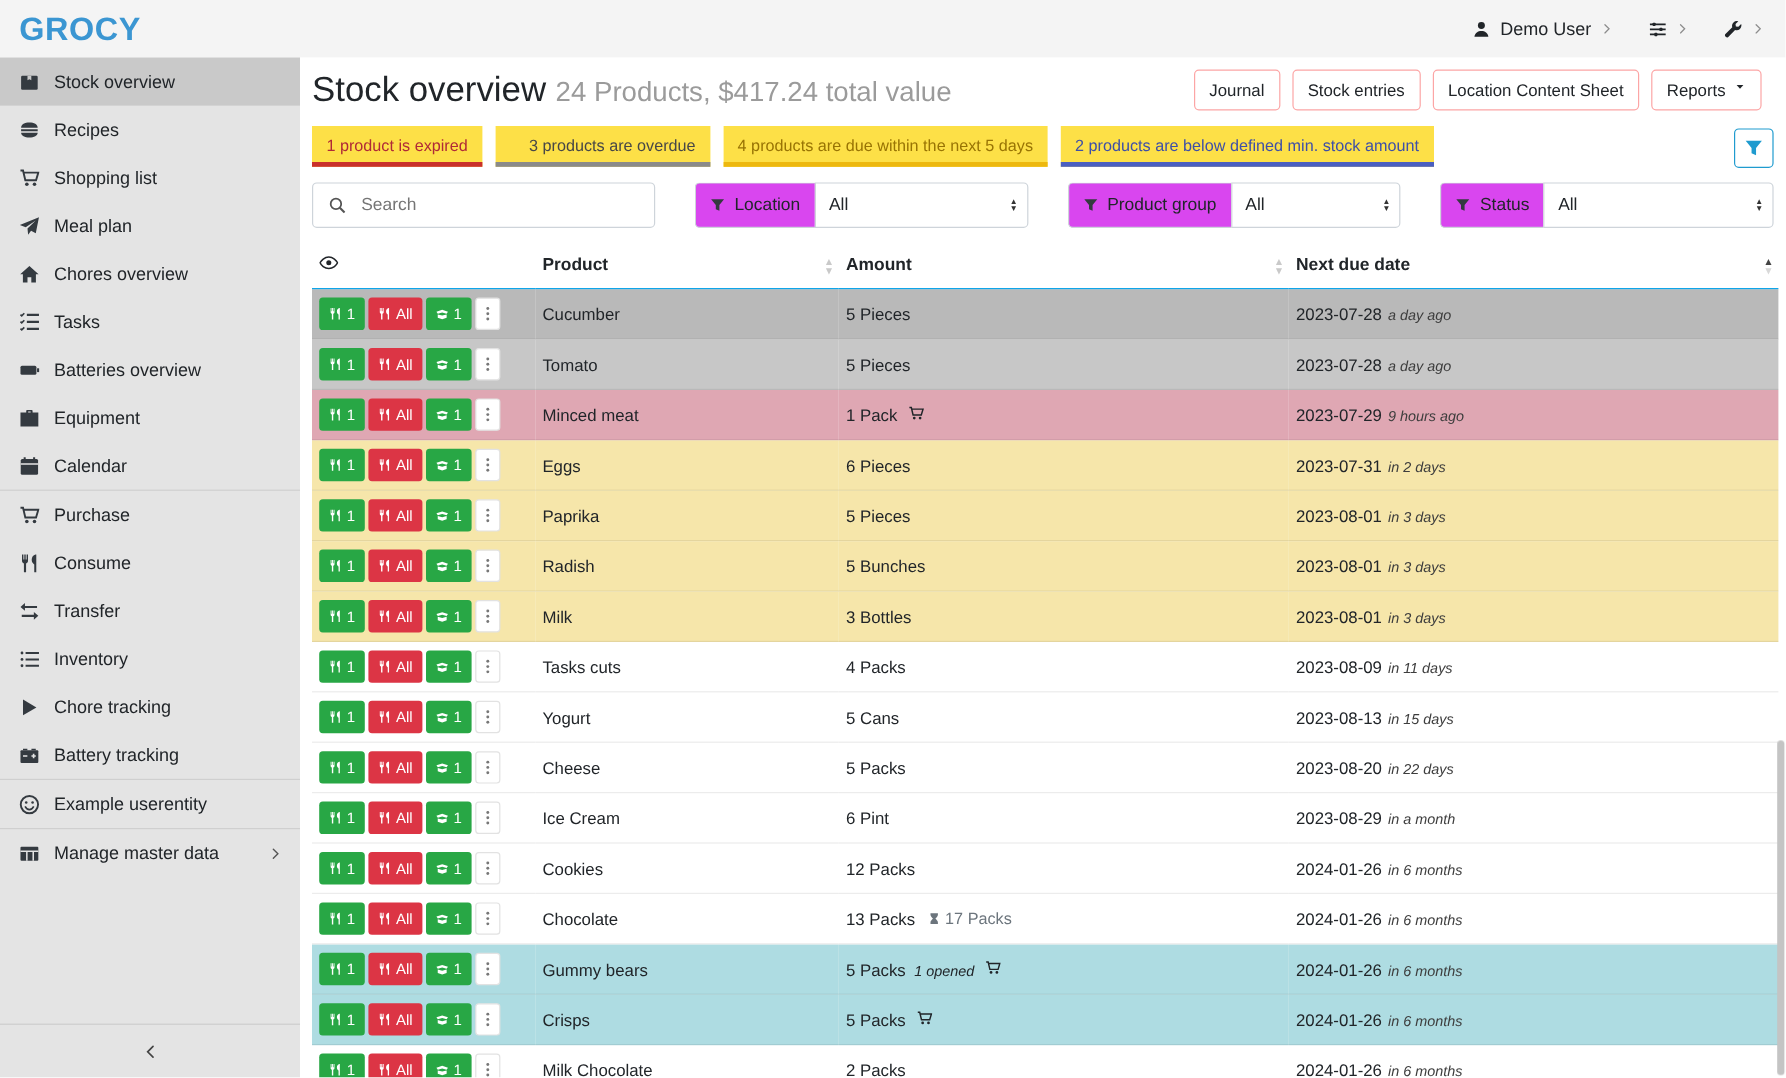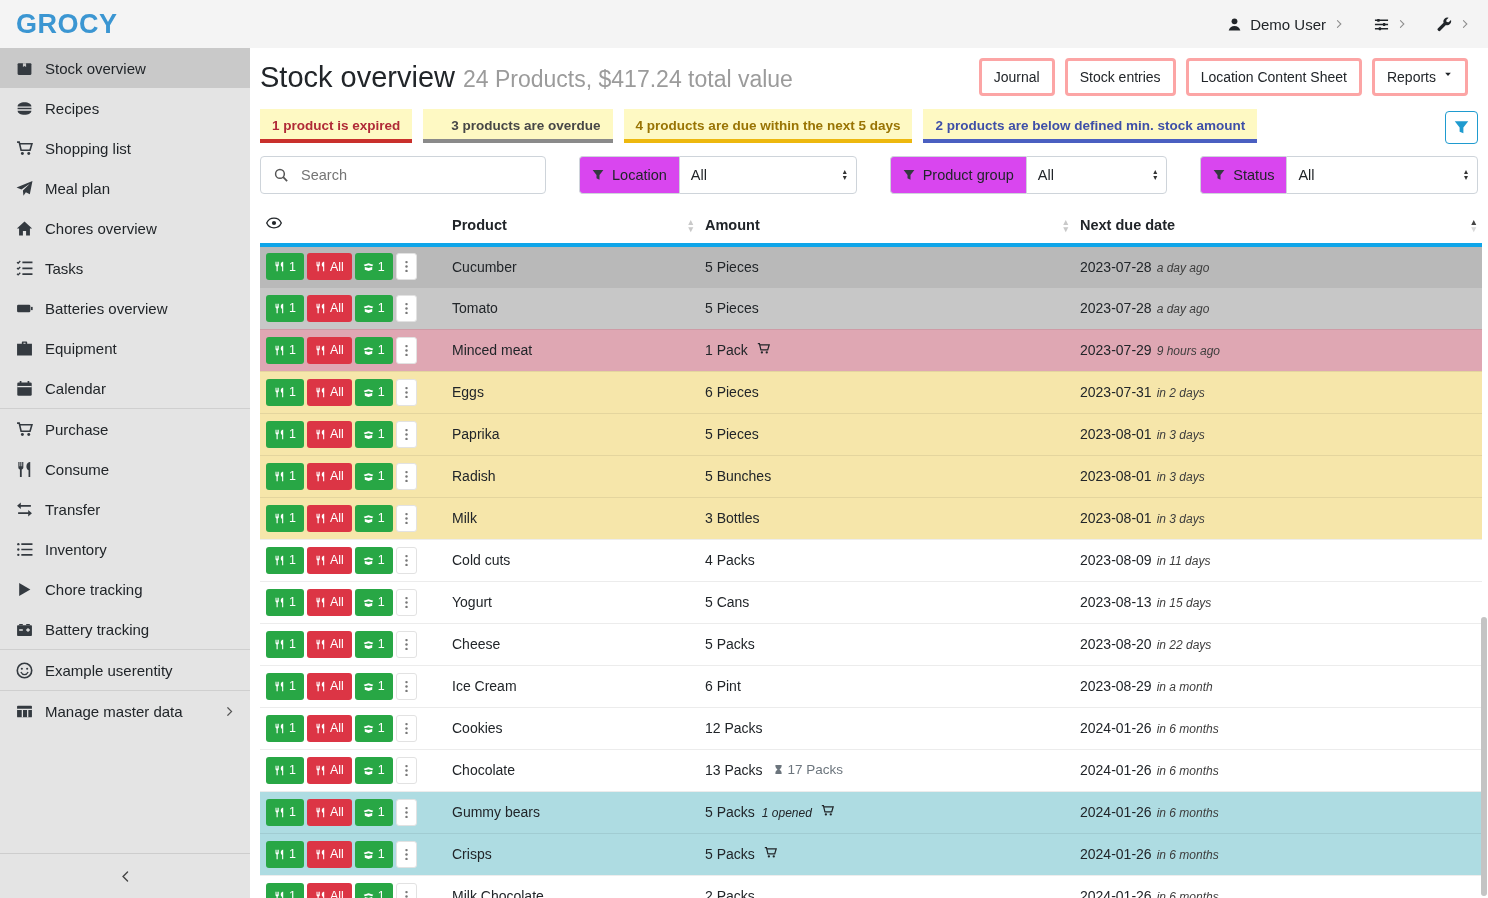--- a/index.html
+++ b/index.html
@@ -30,26 +30,26 @@
   .sidebar-collapse{position:absolute;bottom:0;left:0;width:100%;height:45px;border-top:1px solid #cdcdcd;display:flex;align-items:center;justify-content:center;color:#444;cursor:pointer;}
   .sidebar-collapse svg{width:13px;height:13px;}
 
   .main{flex:1;background:#fff;padding:8px 6px 0 10px;position:relative;overflow:hidden;}
 
   
   .page-head{display:flex;justify-content:space-between;align-items:center;padding-right:14px;margin-top:2px;gap:43px;}
   h1{font-size:29px;font-weight:500;white-space:nowrap;}
   .subtitle{font-size:23px;color:#9b9b9b;margin-left:8px;font-weight:400;}
   .head-buttons{display:flex;gap:10px;}
-  .hbtn{display:inline-flex;align-items:flex-start;gap:7px;background:#fff;border:3px solid #fca5a5;border-radius:4px;padding:8px 12px;font-size:14px;color:#212529;cursor:pointer;font-family:inherit;white-space:nowrap;}
+  .hbtn{display:inline-flex;align-items:flex-start;gap:7px;background:#fff;border:1px solid #fca5a5;border-radius:4px;padding:8px 12px;font-size:14px;color:#212529;cursor:pointer;font-family:inherit;white-space:nowrap;}
   .hbtn svg{width:10px;height:10px;}
 
   
   .banner-row{display:flex;gap:11px;margin-top:13px;align-items:stretch;padding-right:48px;position:relative;}
-  .banner{background:#fef9c3;padding:9px 12px 6px;font-size:13.5px;font-weight:700;border-bottom:4px solid #999;white-space:nowrap;cursor:pointer;}
+  .banner{background:#fde047;padding:9px 12px 6px;font-size:13.5px;font-weight:400;border-bottom:4px solid #999;white-space:nowrap;cursor:pointer;}
   .banner-expired{color:#b02a37;border-color:#c9302c;}
   .banner-overdue{color:#474747;border-color:#8a8a8a;padding-left:28px;}
   .banner-due_soon{color:#997404;border-color:#edb80f;}
   .banner-below_min{color:#3e4fa8;border-color:#4a5fc1;}
   .filter-toggle{position:absolute;right:4px;top:2px;width:33px;height:33px;border:1px solid #1f9bcf;border-radius:4px;background:#fff;color:#1f9bcf;display:flex;align-items:center;justify-content:center;cursor:pointer;}
   .filter-toggle svg{width:15px;height:15px;}
 
   
   .filter-row{display:flex;gap:33px;margin-top:13px;padding-right:4px;}
   .search-group{width:286px;height:38px;border:1px solid #ced4da;border-radius:4px;background:#fff;display:flex;align-items:center;flex:none;}
@@ -59,21 +59,21 @@
   .search-group input::placeholder{color:#757575;}
   .filter-group{display:flex;height:38px;flex:1;min-width:0;}
   .fg-addon{display:flex;align-items:center;gap:8px;padding:0 12px;background:#d946ef;border:1px solid #ced4da;border-right:none;border-radius:4px 0 0 4px;font-size:14.5px;white-space:nowrap;}
   .fg-addon .icon svg{width:12px;height:12px;color:#343a40;}
   .fg-select{flex:1;border:1px solid #ced4da;border-radius:0 4px 4px 0;background:#fff;display:flex;align-items:center;justify-content:space-between;padding:0 9px 0 11px;font-size:14.5px;cursor:pointer;min-width:0;}
   .sel-arrows{display:flex;flex-direction:column;font-size:8px;color:#333;}
   .sel-arrows i{font-style:normal;height:6px;line-height:6px;}
 
   
   table.stock{width:100%;border-collapse:collapse;margin-top:12px;table-layout:fixed;}
-  .stock th{text-align:left;font-size:14.5px;padding:9px 6px;border-bottom:4px solid #0ea5e9;font-weight:700;}
+  .stock th{text-align:left;font-size:14.5px;padding:9px 6px;border-bottom:1px solid #0ea5e9;font-weight:700;}
   .th-actions{width:186px;}
   .th-product{width:253px;}
   .th-amount{width:375px;}
   .stock th .eye{color:#212529;cursor:pointer;}
   .stock th .eye svg{width:16px;height:16px;}
   .sort{float:right;display:inline-flex;flex-direction:column;font-size:9px;color:#c9c9c9;margin-top:2px;}
   .sort i{font-style:normal;height:7px;line-height:7px;}
   .sort.active .up{color:#444;}
   .sort.active .down{color:#d9d9d9;}
   .stock td{padding:0 6px;height:42px;font-size:14px;border-bottom:1px solid rgba(0,0,0,.07);vertical-align:middle;}
@@ -743,21 +743,21 @@
                 <span>1</span>
               </button><button class="abtn menu">
                 <span class="icon">
                   <svg viewBox="0 0 16 16" fill="currentColor">
                     <circle cx="8" cy="2.6" r="1.5"></circle>
                     <circle cx="8" cy="8" r="1.5"></circle>
                     <circle cx="8" cy="13.4" r="1.5"></circle>
                   </svg>
                 </span>
               </button></td>
-            <td class="cell-product">Cold cuts</td>
+            <td class="cell-product">Tasks cuts</td>
             <td class="cell-amount"><span>4 Packs</span></td>
             <td class="cell-due"><span>2023-08-09</span><span class="due-note">in 11 days</span></td>
           </tr>
           <tr class="row-normal">
             <td class="cell-actions"><button class="abtn green">
                 <span class="icon">
                   <svg viewBox="0 0 16 16" fill="currentColor">
                     <path d="M2.2 1h1.1v4h.7V1h1.1v4h.7V1h1.1v5.2c0 .9-.6 1.6-1.5 1.8V15H3.7V8C2.8 7.8 2.2 7.1 2.2 6.2V1z"></path>
                     <path d="M12.8 1c-1.8.4-3 2-3 4.2 0 1.7.8 3 2 3.6V15h1.6V1h-.6z"></path>
                   </svg>

